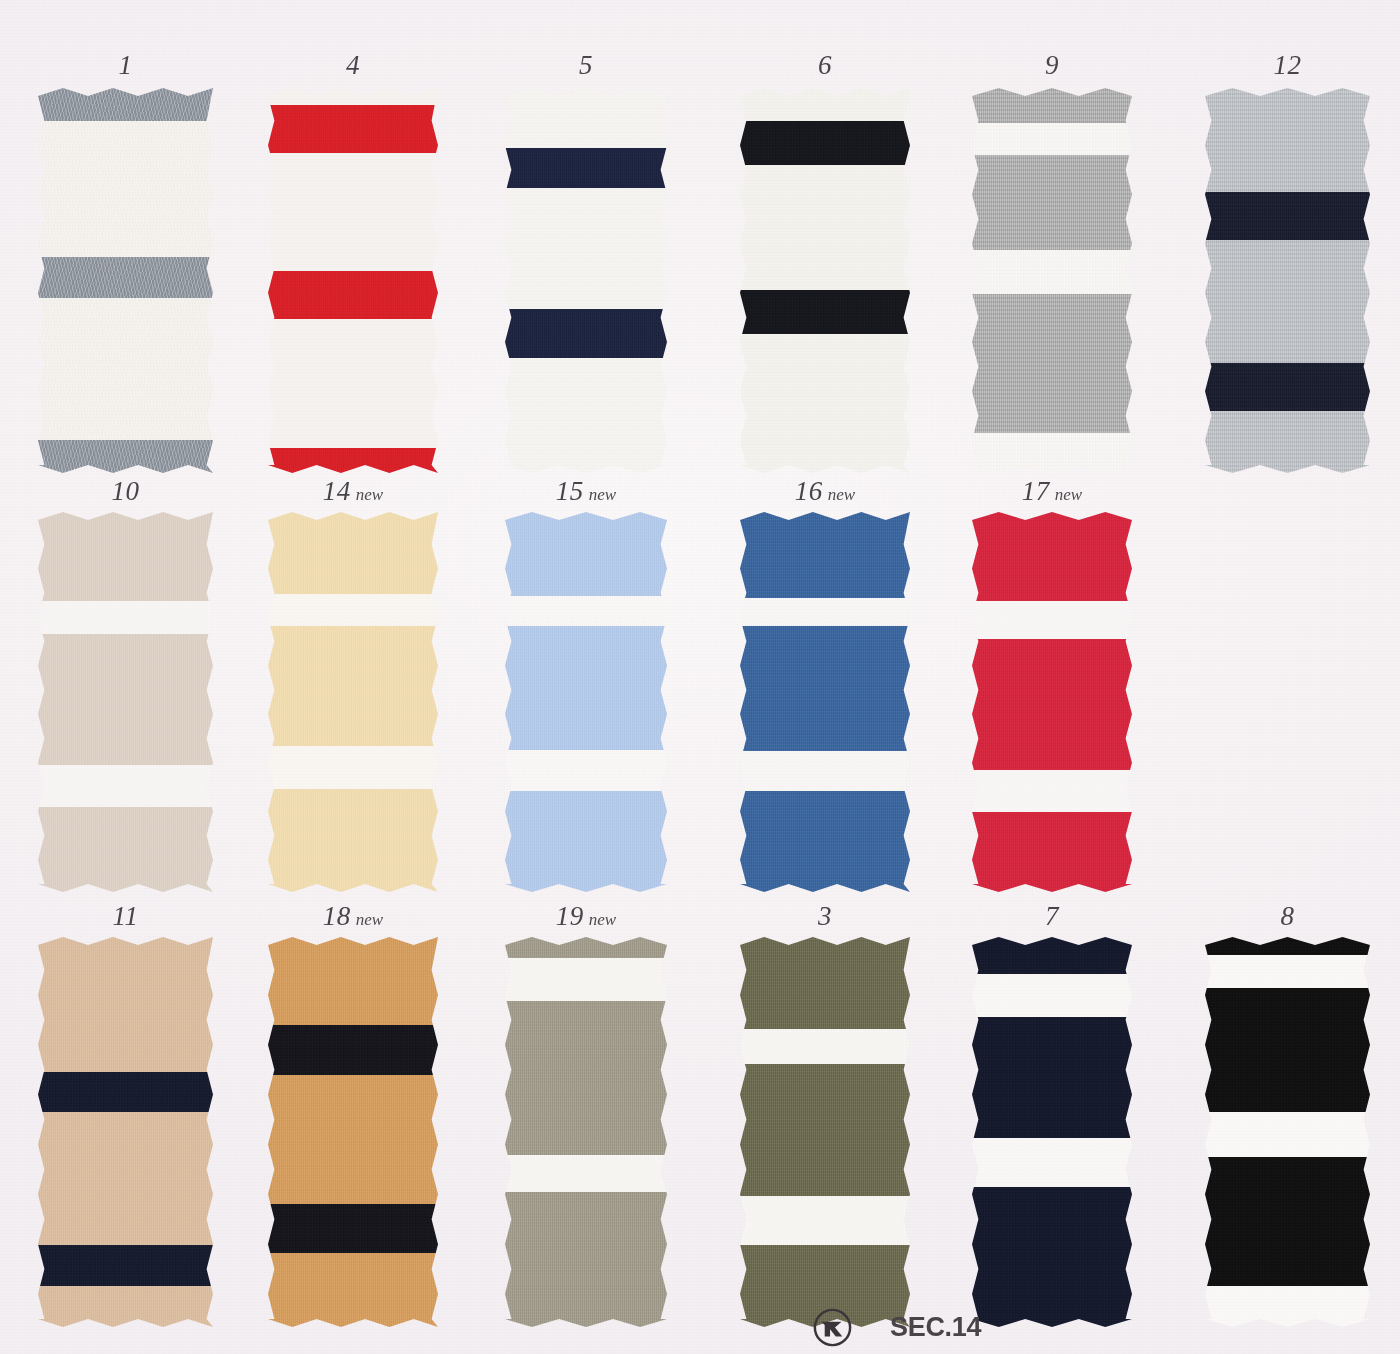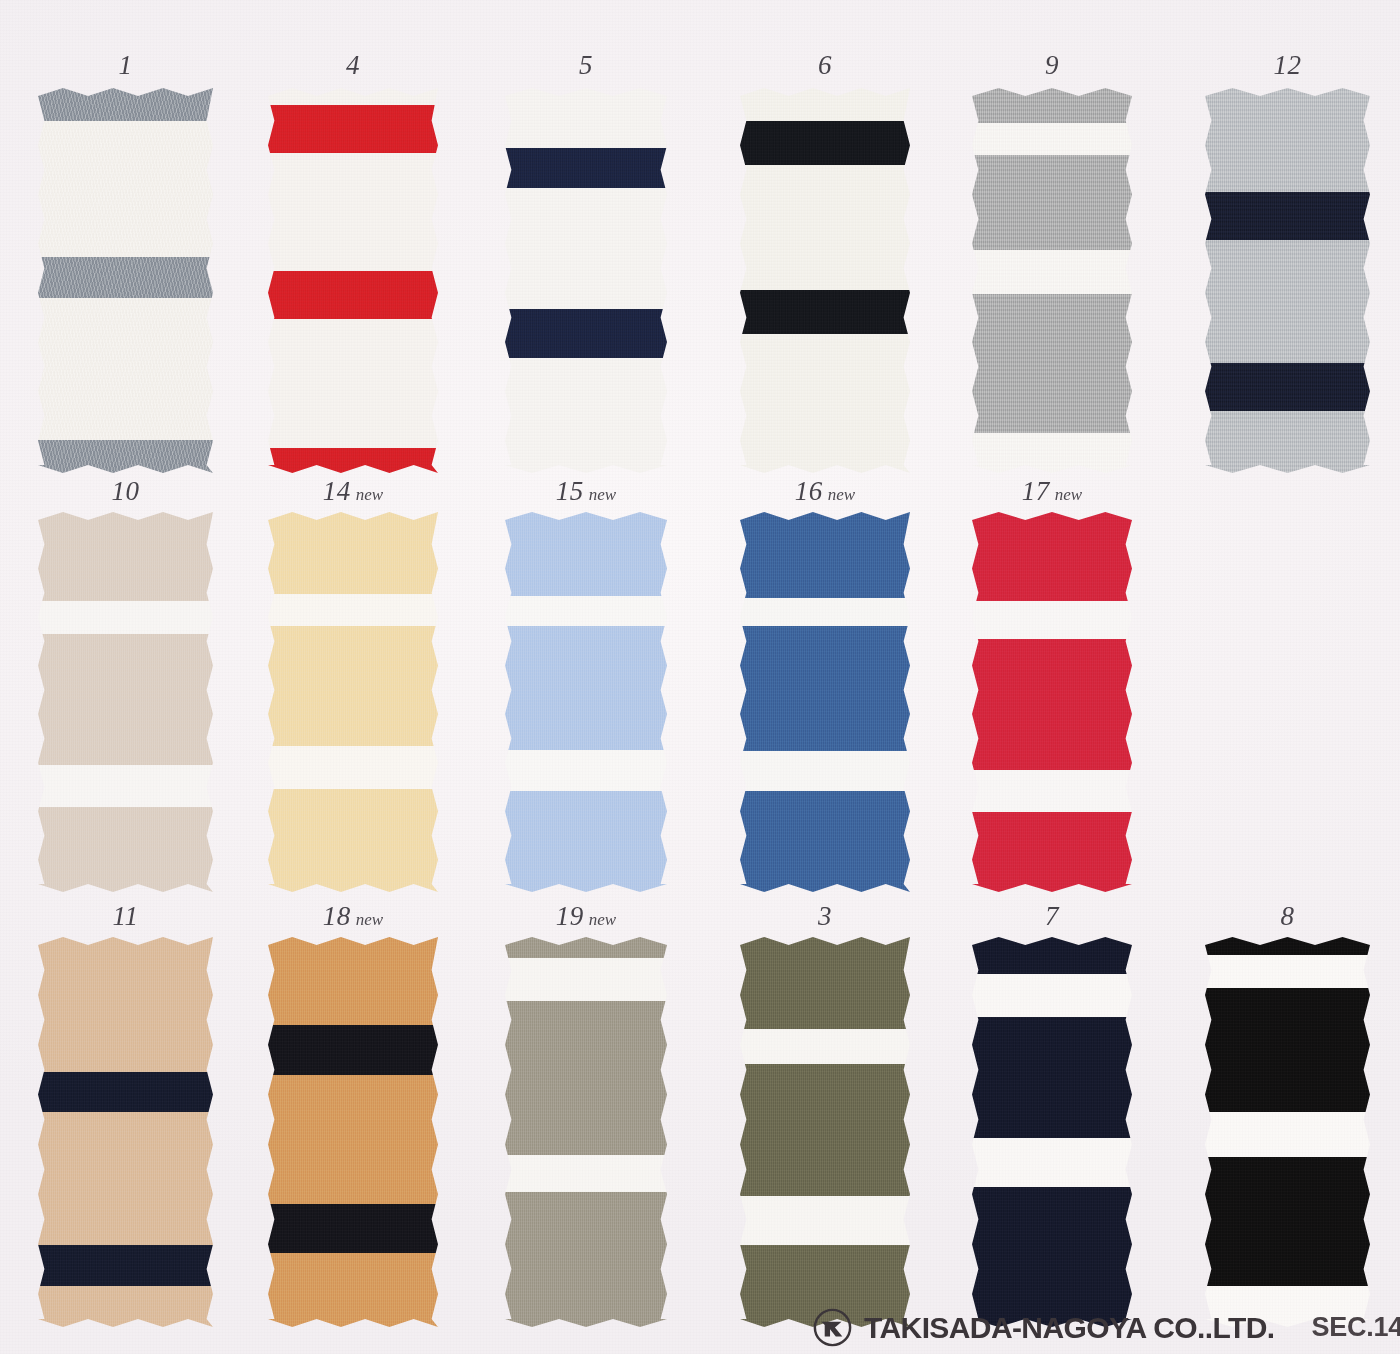--- a/index.html
+++ b/index.html
@@ -335,17 +335,16 @@
           <div class="tex"></div>
         </div>
       </div>
     </div>
 
   <div id="footer">
     <svg id="logo-mark" viewBox="0 0 100 100">
       <circle cx="50" cy="50" r="43" fill="none" stroke="#3b3539" stroke-width="6"></circle>
       <path d="M23 36 H72 L56 50 L74 72 H58 L44 54 V72 H31 V44 Z" fill="#3b3539"></path>
     </svg>
-    <div id="brand">TAKISADA-NAGOYA CO..LTD.</div>
     <div id="sec">SEC.14</div>
   </div>
 
 </div>
 
 </body></html>

